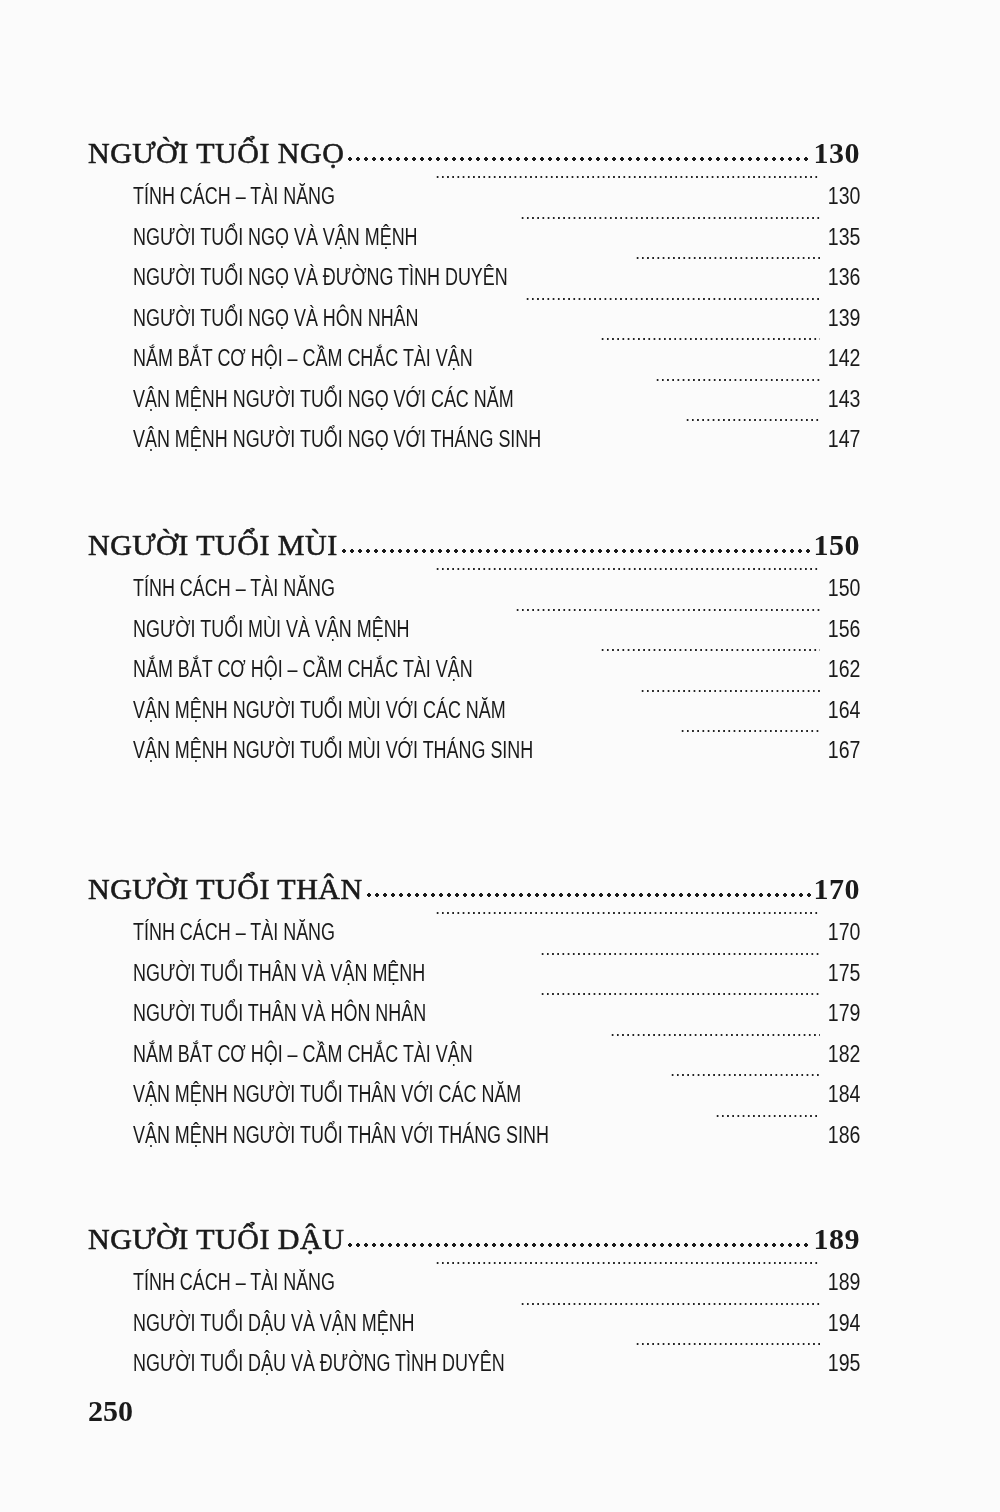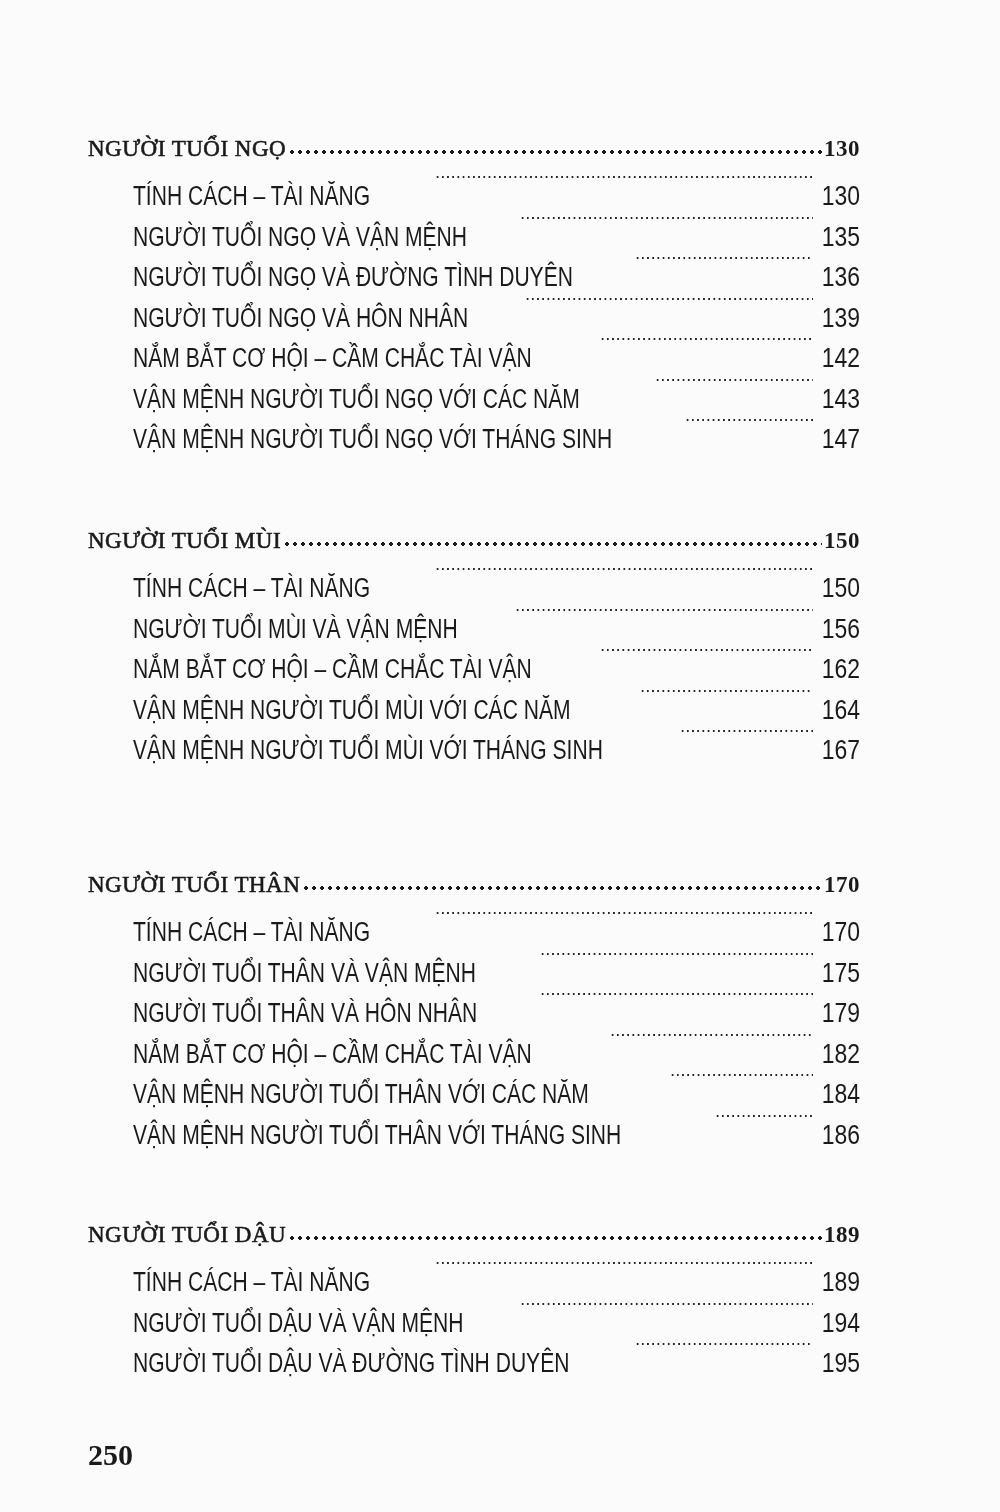--- a/index.html
+++ b/index.html
@@ -5,49 +5,49 @@
   html, body { margin: 0; padding: 0; }
   body {
     width: 1000px; height: 1512px; background: #fbfbfb; position: relative; overflow: hidden;
     color: #1a1a1a;
   }
   .page { position: absolute; left: 0; top: 0; width: 1000px; height: 1512px; }
   .section { position: absolute; left: 88px; width: 772px; }
   .heading {
     display: flex; align-items: baseline; height: 40px;
     font-family: "Liberation Serif", "DejaVu Serif", serif;
-    font-size: 23px; font-weight: bold; letter-spacing: 0.5px;
+    font-size: 30px; font-weight: bold; letter-spacing: 0.5px;
   }
   .heading .title { white-space: nowrap; font-weight: normal; -webkit-text-stroke: 0.6px #1a1a1a; }
   .heading .leader {
     flex: 1; margin: 0 2px; height: 6px; align-self: baseline;
     background-image: radial-gradient(circle, #1a1a1a 1.6px, transparent 1.8px);
     background-size: 8px 6px; background-repeat: repeat-x; background-position: 0 0;
     transform: translateY(-1px);
   }
   .heading .num { white-space: nowrap; }
   .entries { margin-left: 45px; }
   .entry {
     display: flex; align-items: center; height: 40.5px;
     font-family: "Liberation Sans", "DejaVu Sans", sans-serif;
-    font-size: 27px; line-height: 40.5px;
+    font-size: 23px; line-height: 40.5px;
   }
   .entry .label {
     white-space: nowrap; display: inline-block; transform: scaleX(0.78); transform-origin: left center;
     width: var(--w);
   }
   .entry .leader {
     flex: 1; height: 4px; margin: 0 2px;
     background-image: radial-gradient(circle, #222 1px, transparent 1.3px);
     background-size: 5.2px 4px; background-repeat: repeat-x;
     align-self: baseline; transform: translateY(-1px);
   }
   .entry .num { white-space: nowrap; display: inline-block; transform: scaleX(0.85); transform-origin: right center; }
   .footer {
-    position: absolute; left: 88px; top: 1438px;
+    position: absolute; left: 88px; top: 1394px;
     font-family: "Liberation Serif", "DejaVu Serif", serif;
     font-size: 30px; font-weight: bold;
   }
 </style>
 </head>
 <body>
 
 <div class="page">
 
   <div class="section" style="top:136px;">

